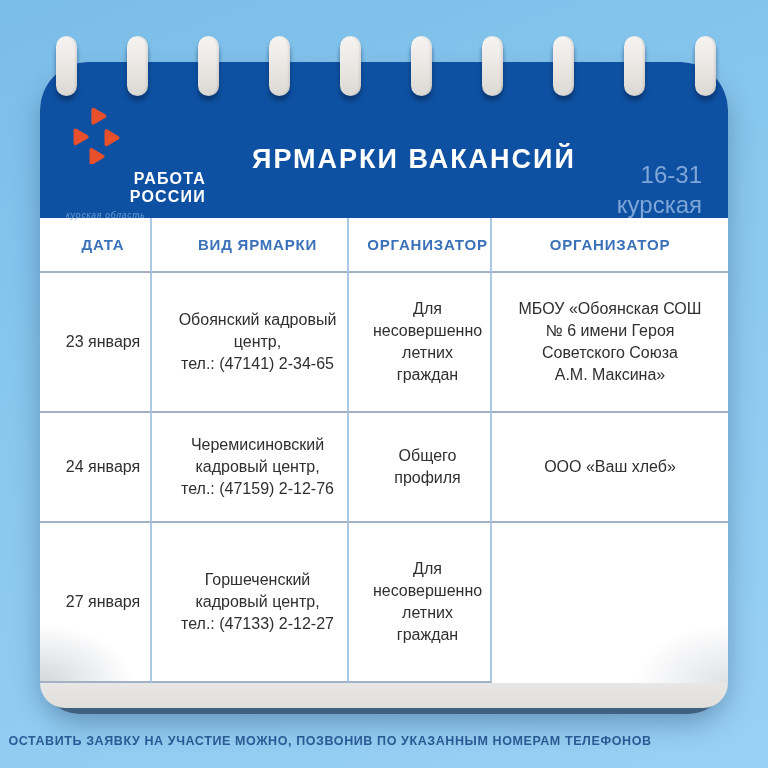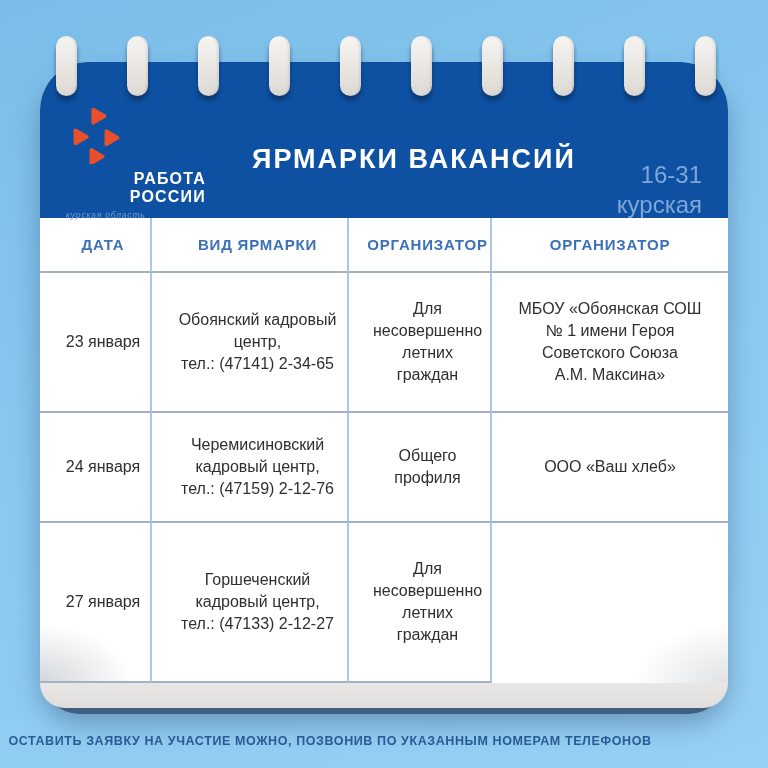--- a/index.html
+++ b/index.html
@@ -119,21 +119,21 @@
 
       <div class="cell body vline">23 января</div>
       <div class="cell body vline">Обоянский кадровый
 центр,
 тел.: (47141) 2-34-65</div>
       <div class="cell body vline">Для
 несовершенно
 летних
 граждан</div>
       <div class="cell body">МБОУ «Обоянская СОШ
-№ 1 имени Героя
+№ 6 имени Героя
 Советского Союза
 А.М. Максина»</div>
 
       <div class="cell body vline">24 января</div>
       <div class="cell body vline">Черемисиновский
 кадровый центр,
 тел.: (47159) 2-12-76</div>
       <div class="cell body vline">Общего
 профиля</div>
       <div class="cell body">ООО «Ваш хлеб»</div>

